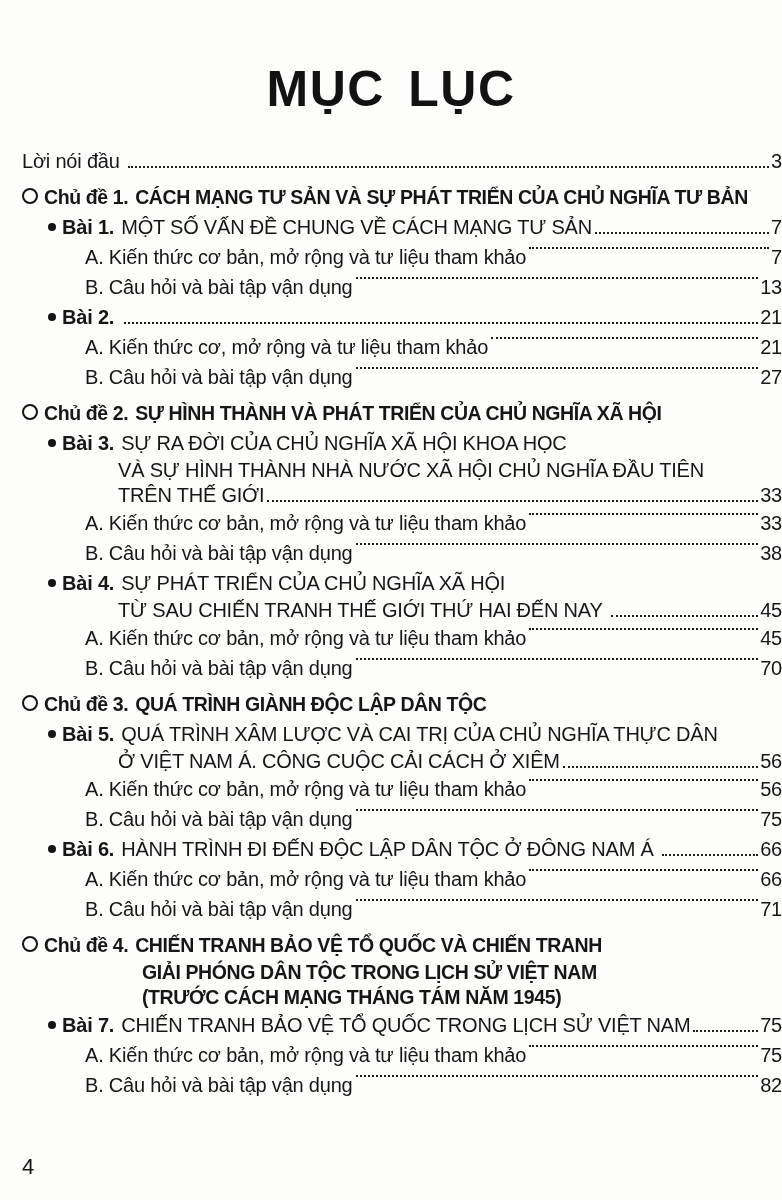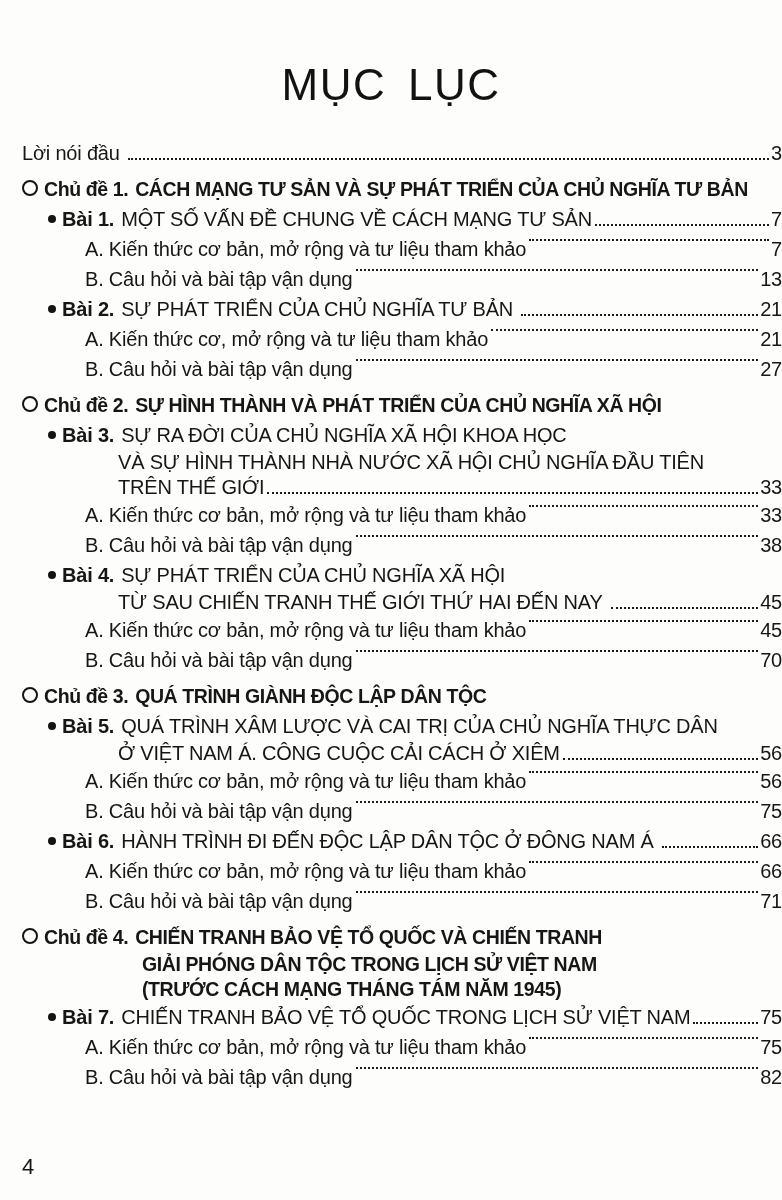--- a/index.html
+++ b/index.html
@@ -4,21 +4,21 @@
 <style>
   html,body{margin:0;padding:0;}
   body{width:782px;height:1200px;overflow:hidden;background:#e9e9e9;}
   .page{
     position:relative;width:782px;height:1200px;background:#fdfdfc;
     font-family:"Liberation Sans","DejaVu Sans",sans-serif;color:#161616;
     overflow:hidden;box-sizing:border-box;
   }
   .doc-title{
     margin:60px 0 0 0;text-align:center;
-    font-size:44px;font-weight:400;letter-spacing:1.5px;word-spacing:8px;
+    font-size:50px;font-weight:700;letter-spacing:1.5px;word-spacing:8px;
     color:#121212;
   }
   .toc{
     margin-top:28px;padding-left:22px;
   }
   .row{height:30px;display:flex;align-items:stretch;}
   .row > .txt, .row > .prefix, .row > .pagenum{
     line-height:30px;white-space:pre;font-size:20px;letter-spacing:-0.2px;
   }
   .prefix{font-weight:700;margin-right:7px;}
@@ -89,21 +89,20 @@
         <span class="pagenum">7</span>
       </div>
       <div class="row row-sub">
         <span class="txt">B. Câu hỏi và bài tập vận dụng</span>
         <div class="leader"></div>
         <span class="pagenum">13</span>
       </div>
       <div class="row row-lesson">
         <span class="bullet-marker"></span>
         <span class="prefix">Bài 2.</span>
-        <span class="txt">SỰ PHÁT TRIỂN CỦA CHỦ NGHĨA TƯ BẢN </span>
         <div class="leader"></div>
         <span class="pagenum">21</span>
       </div>
       <div class="row row-sub">
         <span class="txt">A. Kiến thức cơ, mở rộng và tư liệu tham khảo</span>
         <div class="leader"></div>
         <span class="pagenum">21</span>
       </div>
       <div class="row row-sub">
         <span class="txt">B. Câu hỏi và bài tập vận dụng</span>

